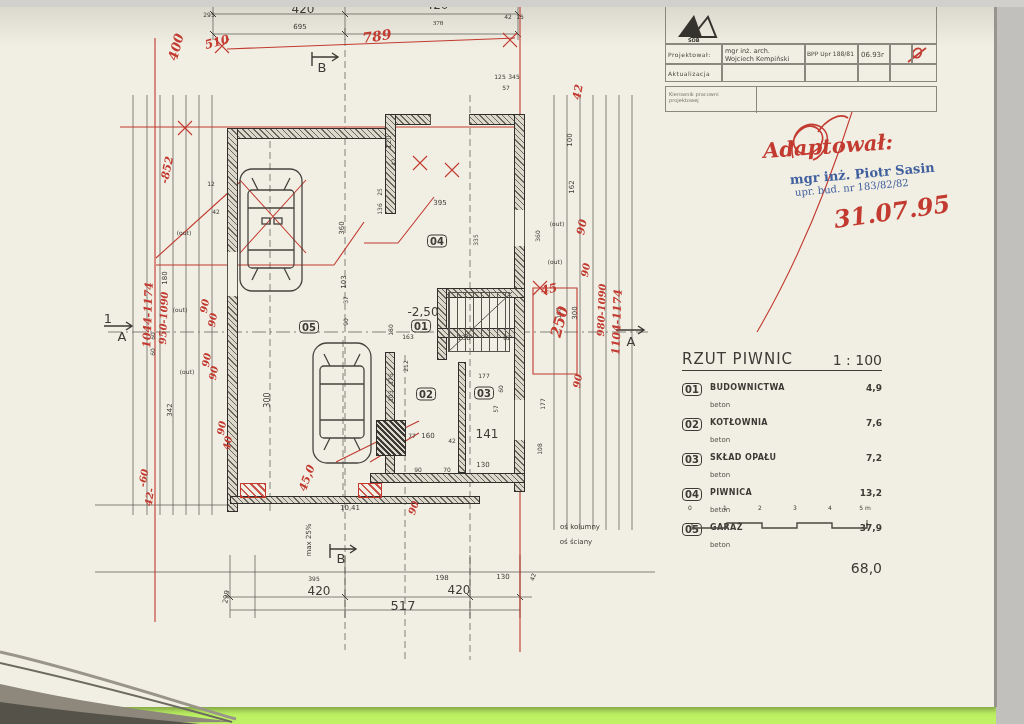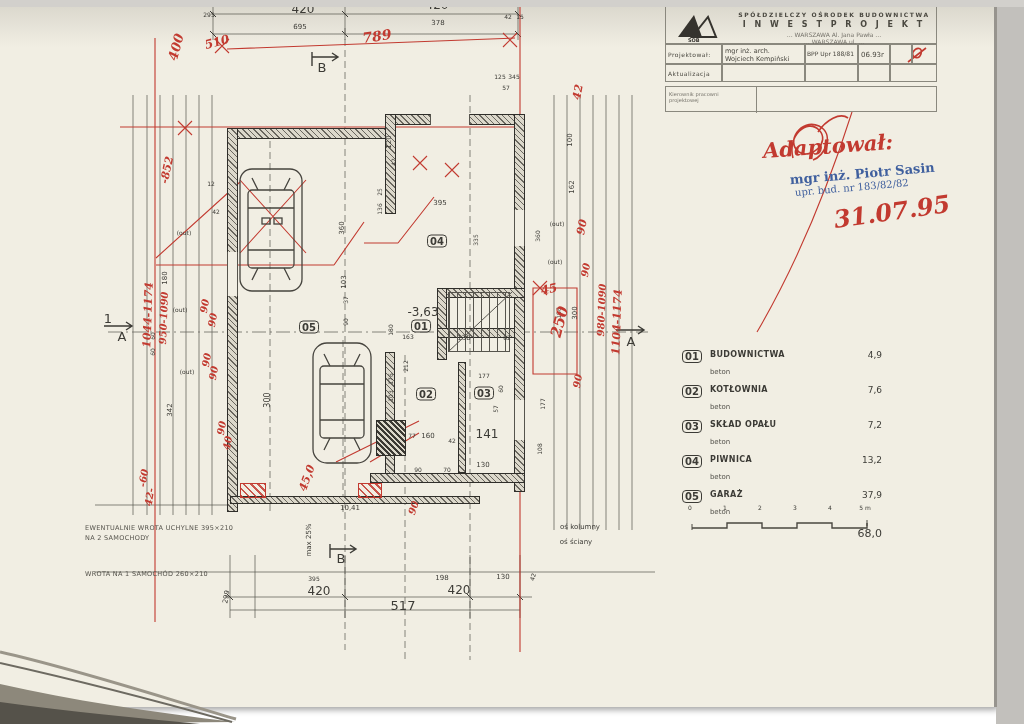--- a/index.html
+++ b/index.html
@@ -1,17 +1,17 @@
 <!DOCTYPE html>
 <html><head>
 <meta charset="utf-8">
 <style>
   html,body{margin:0;padding:0;background:#c8c6c2;}
   #page{position:relative;width:1024px;height:724px;overflow:hidden;
-        font-family:"DejaVu Sans",sans-serif;background:#ffffff;}
+        font-family:"DejaVu Sans",sans-serif;background:#bef264;}
   .abs{position:absolute;}
   #paper{left:0;top:7px;width:996px;height:700px;background:#f1eee3;
          box-shadow:2px 3px 6px rgba(0,0,0,.35);}
   #paper:before{content:"";position:absolute;left:0;top:0;width:100%;height:40px;
          background:linear-gradient(180deg,rgba(120,118,110,.18),rgba(120,118,110,0));}
   
   .bl{color:#3c3b36;white-space:nowrap;line-height:1;transform:translate(-50%,-50%);}
   .rn{color:#c23a30;white-space:nowrap;line-height:1;font-family:"DejaVu Serif",serif;
       font-style:italic;font-weight:bold;transform:translate(-50%,-50%);}
   .roombox{border:1.5px solid #3c3b36;border-radius:4px;padding:0 2px;
@@ -29,21 +29,21 @@
   
   .tb-cell{box-sizing:border-box;border:1px solid #8a887e;color:#4a4840;}
   .tiny{font-size:6px;color:#75726a;line-height:1.15;}
   .blue{color:#3f5f9e;font-family:"DejaVu Serif",serif;}
   
   #legend .lrow{display:flex;align-items:flex-start;margin-bottom:7px;}
   #legend .lnum{border:1.5px solid #3c3b36;border-radius:4px;font:bold 10px "DejaVu Sans";
       padding:0 2px;margin-right:8px;color:#3c3b36;}
   #legend .lname{font-size:8px;font-weight:bold;color:#3c3b36;letter-spacing:.4px;}
   #legend .lmat{font-size:7px;color:#55534c;}
-  #legend .larea{margin-left:auto;font-size:9px;color:#3c3b36;}
+  #legend .larea{margin-left:auto;font-size:9px;color:#3c3b36;font-weight:bold;}
   svg{display:block;}
 </style>
 </head>
 <body>
 <div id="page">
 
 <div id="paper" class="abs"></div>
 
 <svg class="abs" width="1024" height="724" style="left:0;top:0">
 
@@ -140,21 +140,21 @@
     <path d="M10,44h44 M10,80h44 M20,26l-6,-12 M44,26l6,-12 M20,98l-6,12 M44,98l6,12"></path>
   </g>
 </svg>
 
 <div class="abs" style="left:0;top:0">
 
 <span class="abs bl" style="left: 209px; top: 15px; font-size: 6px; transform: translate(-50%, -50%);">295</span>
       <span class="abs bl" style="left: 303px; top: 9px; font-size: 12px; transform: translate(-50%, -50%);">420</span>
       <span class="abs bl" style="left: 300px; top: 27px; font-size: 7px; transform: translate(-50%, -50%);">695</span>
       <span class="abs bl" style="left: 437px; top: 5px; font-size: 12px; transform: translate(-50%, -50%);">420</span>
-      <span class="abs bl" style="left: 438px; top: 23px; font-size: 7px; transform: translate(-50%, -50%);">378</span>
+      <span class="abs bl" style="left: 438px; top: 23px; font-size: 7px; transform: translate(-50%, -50%); font-family: Liberation Serif, serif;">378</span>
       <span class="abs bl" style="left: 508px; top: 17px; font-size: 6px; transform: translate(-50%, -50%);">42</span>
       <span class="abs bl" style="left: 520px; top: 17px; font-size: 6px; transform: translate(-50%, -50%);">15</span>
       <span class="abs bl" style="left: 500px; top: 77px; font-size: 6px; transform: translate(-50%, -50%);">125</span>
       <span class="abs bl" style="left: 514px; top: 77px; font-size: 6px; transform: translate(-50%, -50%);">345</span>
       <span class="abs bl" style="left: 506px; top: 88px; font-size: 6px; transform: translate(-50%, -50%);">57</span>
       <span class="abs bl" style="left: 389px; top: 142px; font-size: 7px; transform: translate(-50%, -50%) rotate(-90deg);">120</span>
       <span class="abs bl" style="left: 394px; top: 162px; font-size: 6px; transform: translate(-50%, -50%) rotate(-90deg);">42</span>
       <span class="abs bl" style="left: 211px; top: 184px; font-size: 6px; transform: translate(-50%, -50%);">12</span>
       <span class="abs bl" style="left: 216px; top: 212px; font-size: 6px; transform: translate(-50%, -50%);">42</span>
       <span class="abs bl" style="left: 165px; top: 278px; font-size: 7px; transform: translate(-50%, -50%) rotate(-90deg);">180</span>
@@ -168,21 +168,21 @@
       <span class="abs bl" style="left: 557px; top: 224px; font-size: 6px; transform: translate(-50%, -50%);">(out)</span>
       <span class="abs bl" style="left: 555px; top: 262px; font-size: 6px; transform: translate(-50%, -50%);">(out)</span>
       <span class="abs bl" style="left: 440px; top: 203px; font-size: 7px; transform: translate(-50%, -50%);">395</span>
       <span class="abs bl" style="left: 380px; top: 192px; font-size: 6px; transform: translate(-50%, -50%) rotate(-90deg);">25</span>
       <span class="abs bl" style="left: 380px; top: 209px; font-size: 6px; transform: translate(-50%, -50%) rotate(-90deg);">136</span>
       <span class="abs bl" style="left: 342px; top: 228px; font-size: 7px; transform: translate(-50%, -50%) rotate(-90deg);">360</span>
       <span class="abs bl" style="left: 344px; top: 282px; font-size: 7px; transform: translate(-50%, -50%) rotate(-90deg);">103</span>
       <span class="abs bl" style="left: 346px; top: 300px; font-size: 6px; transform: translate(-50%, -50%) rotate(-90deg);">37</span>
       <span class="abs bl" style="left: 346px; top: 322px; font-size: 6px; transform: translate(-50%, -50%) rotate(-90deg);">90</span>
       <span class="abs bl" style="left: 476px; top: 240px; font-size: 6px; transform: translate(-50%, -50%) rotate(-90deg);">335</span>
-      <span class="abs bl" style="left: 423px; top: 312px; font-size: 12px; transform: translate(-50%, -50%);">-3,63</span>
+      <span class="abs bl" style="left: 423px; top: 312px; font-size: 12px; transform: translate(-50%, -50%);">-2,50</span>
       <span class="abs bl" style="left: 408px; top: 337px; font-size: 6px; transform: translate(-50%, -50%);">163</span>
       <span class="abs bl" style="left: 391px; top: 330px; font-size: 6px; transform: translate(-50%, -50%) rotate(-90deg);">180</span>
       <span class="abs bl" style="left: 464px; top: 338px; font-size: 7px; transform: translate(-50%, -50%);">138</span>
       <span class="abs bl" style="left: 507px; top: 338px; font-size: 6px; transform: translate(-50%, -50%);">82</span>
       <span class="abs bl" style="left: 406px; top: 366px; font-size: 6px; transform: translate(-50%, -50%) rotate(-90deg);">212</span>
       <span class="abs bl" style="left: 391px; top: 379px; font-size: 6px; transform: translate(-50%, -50%) rotate(-90deg);">176</span>
       <span class="abs bl" style="left: 391px; top: 396px; font-size: 6px; transform: translate(-50%, -50%) rotate(-90deg);">103</span>
       <span class="abs bl" style="left: 484px; top: 376px; font-size: 6px; transform: translate(-50%, -50%);">177</span>
       <span class="abs bl" style="left: 501px; top: 389px; font-size: 6px; transform: translate(-50%, -50%) rotate(-90deg);">60</span>
       <span class="abs bl" style="left: 496px; top: 409px; font-size: 6px; transform: translate(-50%, -50%) rotate(-90deg);">57</span>
@@ -255,26 +255,20 @@
 <span class="abs bl" style="left:122px;top:336px;font-size:13px">A</span>
 <span class="abs bl" style="left:631px;top:341px;font-size:13px">A</span>
 
 <div class="abs" style="left:665px;top:6px;width:272px;height:106px">
   <div class="abs tb-cell" style="left:0;top:0;width:272px;height:38px">
     <svg class="abs" width="60" height="30" style="left:6px;top:4px">
       <path d="M6,26L22,4L30,26Z" fill="#35332e"></path>
       <path d="M20,26L36,6L44,26Z" fill="none" stroke="#35332e" stroke-width="2"></path>
     </svg>
     <span class="abs" style="left:22px;top:30px;font:bold 5px 'DejaVu Sans';color:#35332e">SOB</span>
-    <div class="abs" style="left:68px;top:4px;width:200px;text-align:center">
-      <div style="font-size:6px;letter-spacing:1.6px;color:#4a4840;font-weight:bold">SPÓŁDZIELCZY OŚRODEK BUDOWNICTWA</div>
-      <div style="font-size:8px;letter-spacing:3px;color:#4a4840;font-weight:bold;margin-top:2px">I N W E S T P R O J E K T</div>
-      <div class="tiny" style="margin-top:3px">… WARSZAWA  Al. Jana Pawła …</div>
-      <div class="tiny">… WARSZAWA  ul. …</div>
-    </div>
   </div>
   <div class="abs tb-cell" style="left:0;top:38px;width:57px;height:20px;font-size:6px;letter-spacing:.5px;padding:6px 2px 0">Projektował:</div>
   <div class="abs tb-cell" style="left:57px;top:38px;width:83px;height:20px;font-size:6.5px;padding:2px 2px 0">
     <div>mgr inż. arch.</div>
     <div style="border-bottom:1px dotted #8a887e">Wojciech Kempiński</div>
   </div>
   <div class="abs tb-cell" style="left:140px;top:38px;width:53px;height:20px;font-size:6px;padding:5px 1px 0">BPP Upr 188/81</div>
   <div class="abs tb-cell" style="left:193px;top:38px;width:32px;height:20px;font-size:7px;padding:6px 2px 0">06.93r</div>
   <div class="abs tb-cell" style="left:225px;top:38px;width:22px;height:20px"></div>
   <div class="abs tb-cell" style="left:247px;top:38px;width:25px;height:20px"></div>
@@ -293,20 +287,24 @@
 </div>
 
 <span class="abs rn" style="left:828px;top:146px;font-size:21px;transform:translate(-50%,-50%) rotate(-4deg)">Adaptował:</span>
 <div class="abs blue" style="left:790px;top:166px;transform:rotate(-5deg)">
   <div style="font-size:13px;font-weight:bold">mgr inż. Piotr Sasin</div>
   <div style="font-size:10px;margin-left:4px">upr. bud. nr 183/82/82</div>
 </div>
 <span class="abs rn" style="left:892px;top:212px;font-size:24px;transform:translate(-50%,-50%) rotate(-8deg)">31.07.95</span>
 
 <div class="abs" id="legend" style="left:682px;top:350px;width:200px">
+  <div style="display:flex;justify-content:space-between;align-items:flex-end;border-bottom:1.5px solid #3c3b36;padding-bottom:2px;margin-bottom:12px">
+    <span style="font-size:15px;letter-spacing:1px;color:#3c3b36">RZUT PIWNIC</span>
+    <span style="font-size:14px;color:#3c3b36">1 : 100</span>
+  </div>
   <div>
 
   <div class="lrow">
         <span class="lnum">01</span>
         <span>
           <span class="lname" style="display:block">BUDOWNICTWA</span>
           <span class="lmat">beton</span>
         </span>
         <span class="larea">4,9</span>
       </div>
@@ -336,44 +334,39 @@
       </div>
         <div class="lrow">
         <span class="lnum">05</span>
         <span>
           <span class="lname" style="display:block">GARAŻ</span>
           <span class="lmat">beton</span>
         </span>
         <span class="larea">37,9</span>
       </div>
       </div>
-  <div style="text-align:right;font-size:11px;color:#3c3b36;margin-top:2px;padding-top:2px">68,0</div>
+  <div style="text-align:right;font-size:14px;color:#3c3b36;margin-top:2px;padding-top:2px">68,0</div>
 </div>
 
 <div class="abs" style="left:690px;top:508px;width:190px;height:30px">
   <div class="abs" style="left:0;top:0;width:190px;height:10px">
 
   <span class="abs bl" style="font-size: 6px; left: 0px; transform: translate(-50%, -50%);">0</span>
         <span class="abs bl" style="font-size: 6px; left: 35px; transform: translate(-50%, -50%);">1</span>
         <span class="abs bl" style="font-size: 6px; left: 70px; transform: translate(-50%, -50%);">2</span>
         <span class="abs bl" style="font-size: 6px; left: 105px; transform: translate(-50%, -50%);">3</span>
         <span class="abs bl" style="font-size: 6px; left: 140px; transform: translate(-50%, -50%);">4</span>
         <span class="abs bl" style="font-size: 6px; left: 175px; transform: translate(-50%, -50%);">5 m</span>
       </div>
   <svg class="abs" width="190" height="16" style="left:0;top:8px">
     <path d="M2,12h35v-5h35v5h35v-5h35v5h35v-5" stroke="#4a4840" stroke-width="1.4" fill="none"></path>
     <path d="M2,8v6 M177,4v6" stroke="#4a4840" stroke-width="1" fill="none"></path>
   </svg>
 </div>
 
-<div class="abs" style="left:85px;top:524px;font-size:6.5px;color:#55534c;letter-spacing:.3px">
-  <div>EWENTUALNIE WROTA UCHYLNE  395×210</div>
-  <div style="margin-top:2px">NA 2 SAMOCHODY</div>
-  <div style="margin-top:28px">WROTA NA 1 SAMOCHÓD   260×210</div>
-</div>
 
 <svg class="abs" width="1024" height="724" style="left:0;top:0;pointer-events:none">
   <path d="M0,684 C70,700 150,712 235,722 L0,724 Z" fill="#8d887b"></path>
   <path d="M0,702 C70,712 140,718 200,724 L0,724 Z" fill="#55524a"></path>
   <path d="M0,652 C80,670 170,700 236,719" stroke="#9a9589" stroke-width="3" fill="none"></path>
   <path d="M0,663 C85,682 175,706 232,722" stroke="#6d6a61" stroke-width="2" fill="none"></path>
   <rect x="996" y="0" width="28" height="724" fill="#c2c0bc"></rect>
   <rect x="994" y="7" width="3" height="700" fill="#97948e"></rect>
   <rect x="0" y="0" width="1024" height="7" fill="#d2d0cc"></rect>
 </svg>

